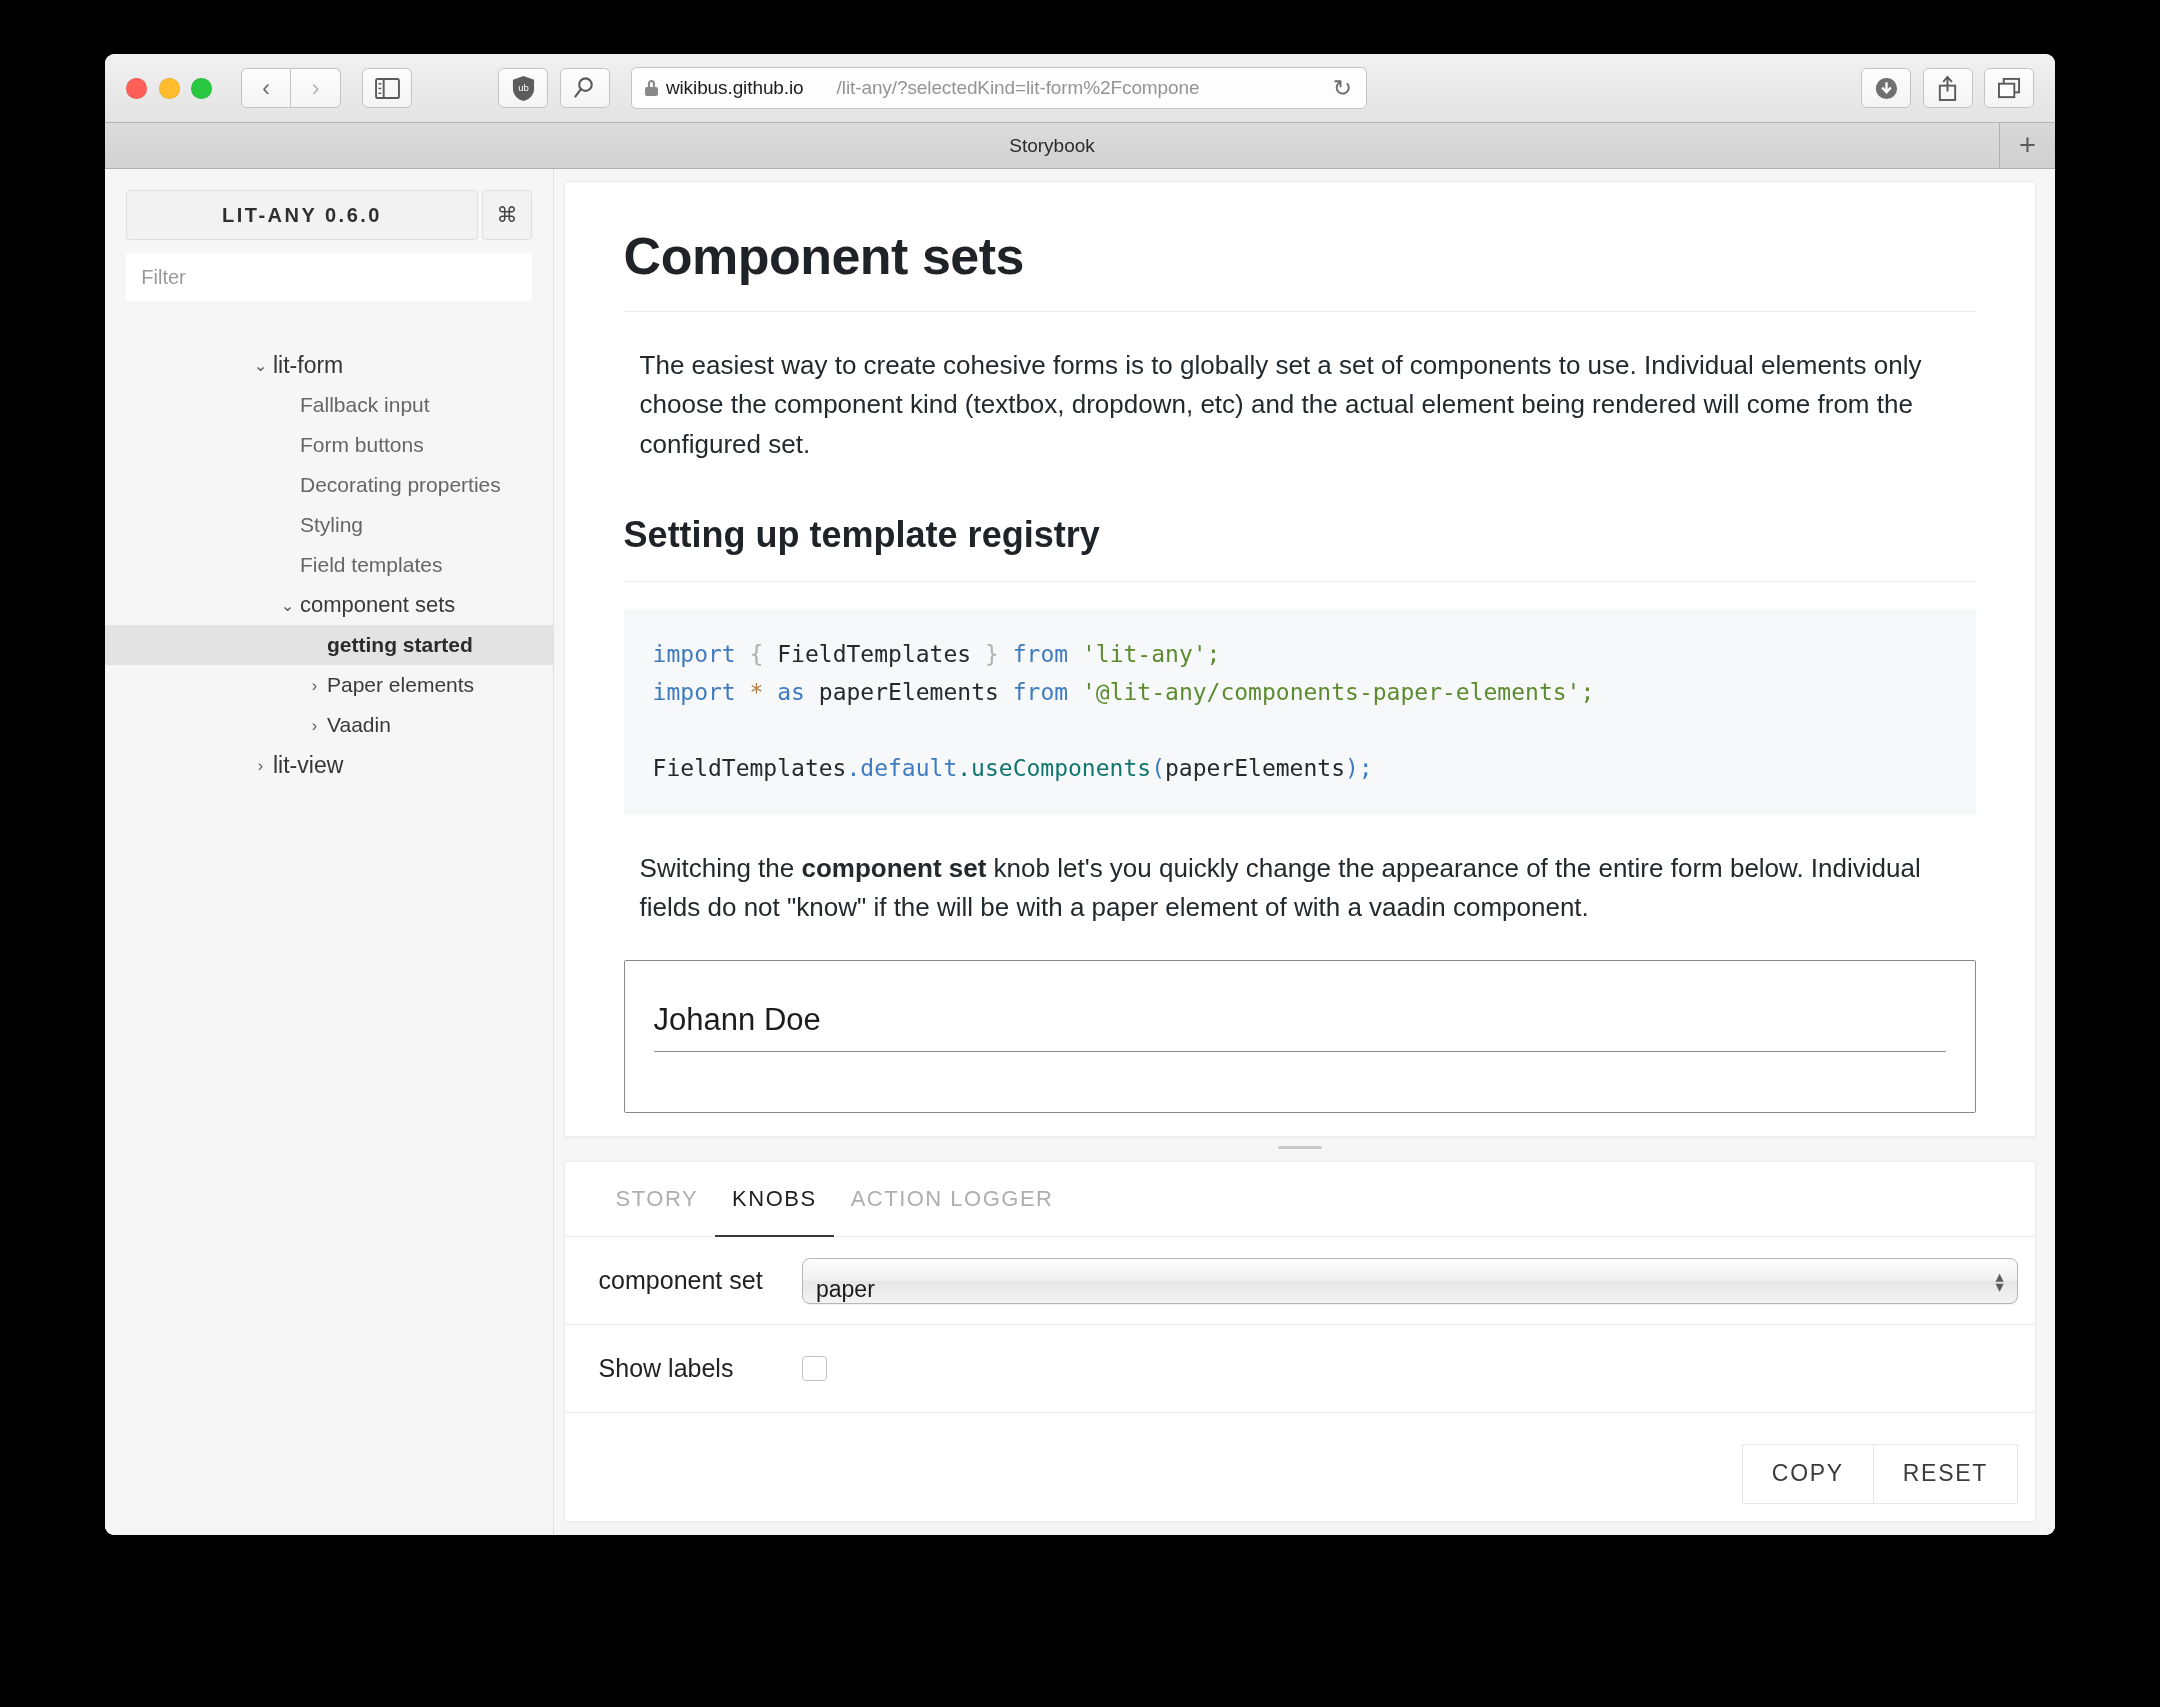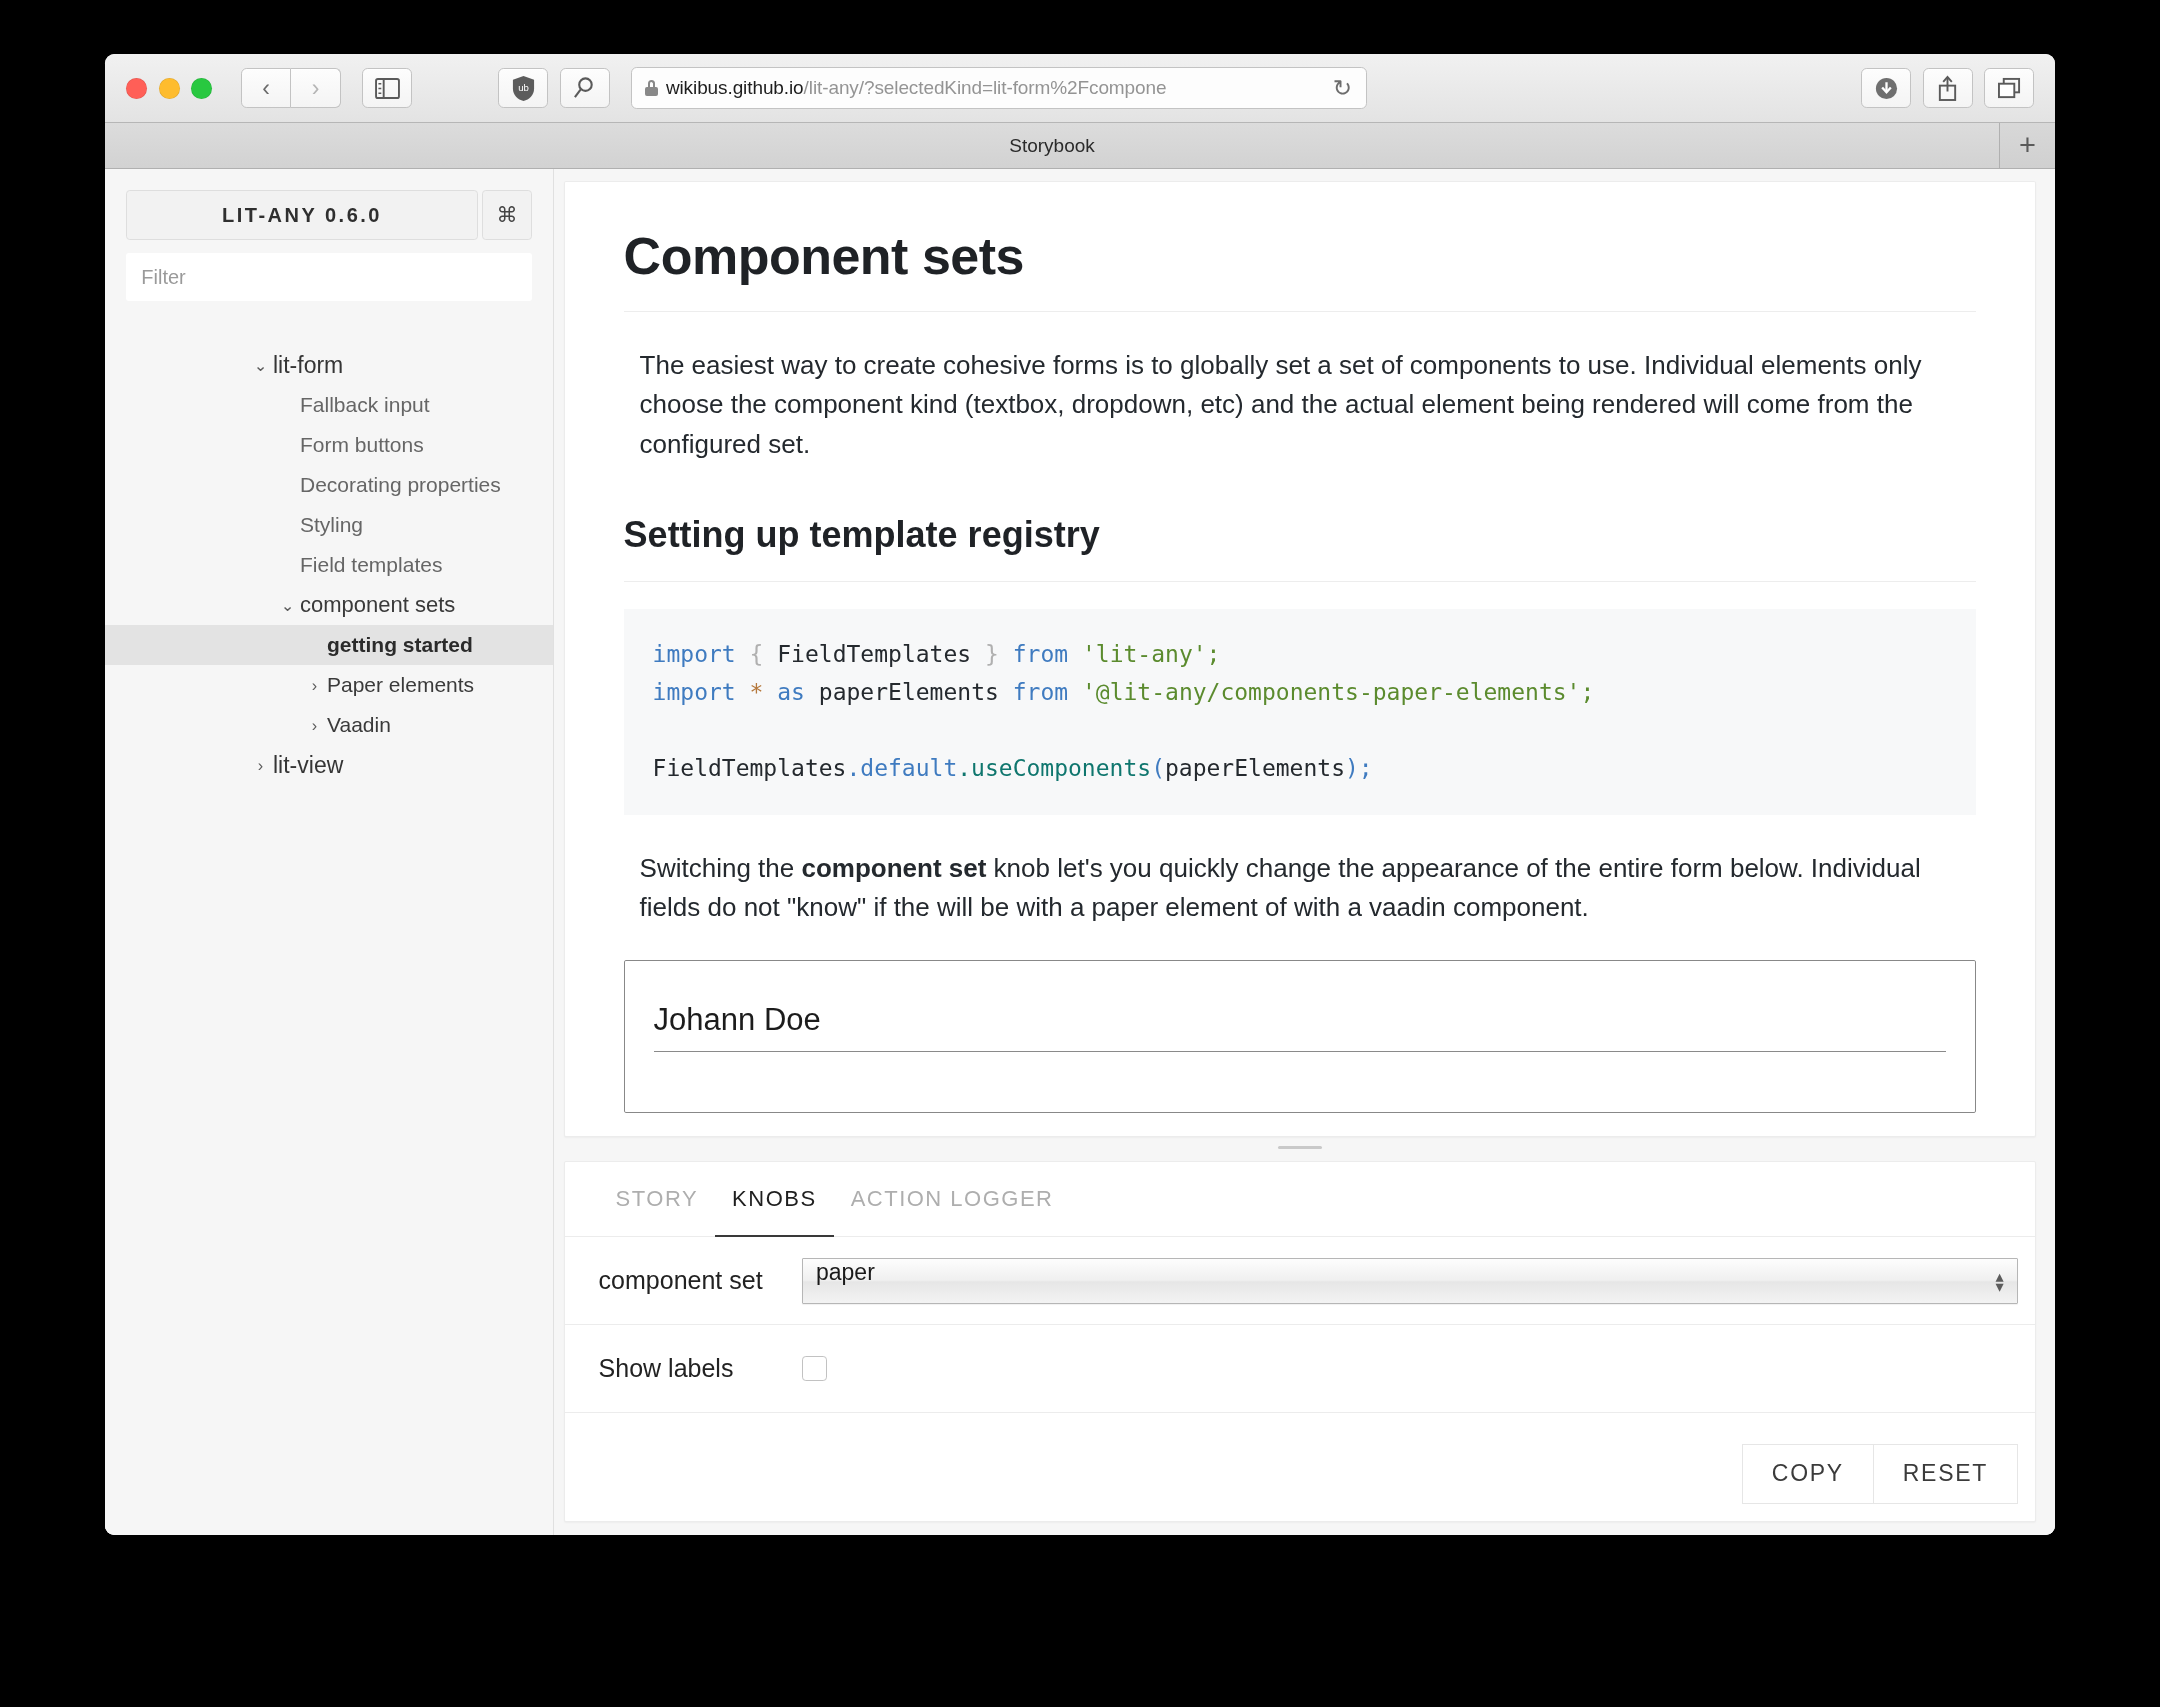--- a/index.html
+++ b/index.html
@@ -69,21 +69,21 @@
     position: relative;
   }
   #url-text {
     flex: 1; overflow: hidden; white-space: nowrap;
     font-size: 19px; color: #333;
     text-overflow: clip;
     margin-left: 7.6px;
     letter-spacing: -0.1px;
   }
   #url-text .host { color: #1d1d1d; }
-  #url-text .path { color: #949494; }
+  #url-text .path { color: #949494; margin-left: 33px; }
   .lock-icon { width: 13.4px; height: 16.3px; position: relative; flex: 0 0 auto; }
   .lock-icon .body { position:absolute; bottom:0; left:0; width:13.4px; height:9.6px; background:#888; border-radius:1.9px; }
   .lock-icon .shackle { position:absolute; top:0; left:2.9px; width:7.6px; height:7.6px; border:2.1px solid #888; border-bottom:none; border-radius:4.8px 4.8px 0 0; }
   .reload { color:#6d6d6d; font-size: 23px; margin-left: 5.7px; }
 
   .right-group { margin-left: auto; display: flex; gap: 11.5px; }
 
   
   #tabbar {
     height: 46px;
@@ -273,26 +273,26 @@
     padding: 0 0 0 17px;
   }
   .knob-label {
     width: 220px; padding-left: 17px;
     font-size: 25px; color: #222;
   }
   .knob-control { flex: 1; padding-right: 17px; display: flex; align-items: center; }
   #component-set-select {
     flex: 1; height: 46px;
     border: 1px solid #b6b6b6;
-    border-radius: 1px;
+    border-radius: 8px;
     background: linear-gradient(#fdfdfd 0%, #f0f0f0 48%, #e6e6e6 52%, #f3f3f3 100%);
     font-size: 23px; color: #1a1a1a;
     font-family: "Liberation Sans", sans-serif;
     padding: 0 13.4px;
-    display: flex; align-items: flex-start;
+    display: flex; align-items: flex-end;
     position: relative;
     box-shadow: 0 1px 1px rgba(0,0,0,.06);
   }
   #component-set-select .arrows {
     position: absolute; right: 13.4px; top: 50%; transform: translateY(-50%);
     display: flex; flex-direction: column; line-height: .62;
     font-size: 16.3px; color: #5c5c5c;
   }
   #show-labels-checkbox {
     width: 25px; height: 25px;

